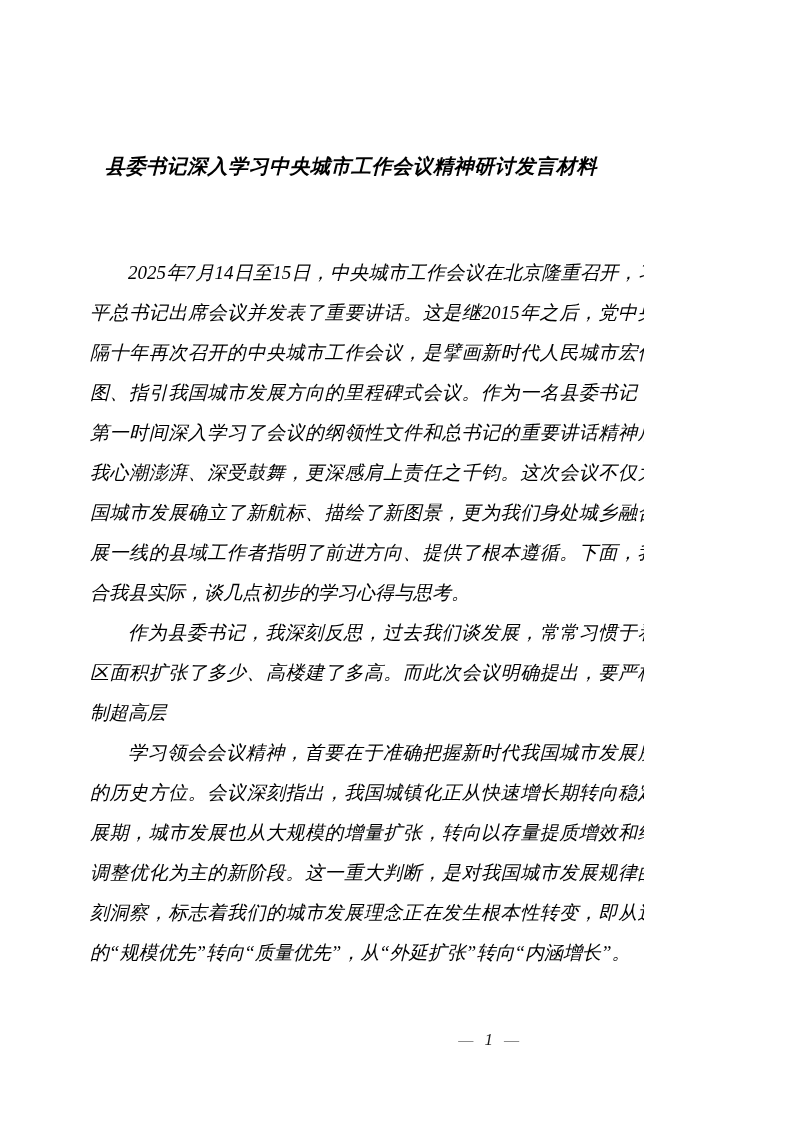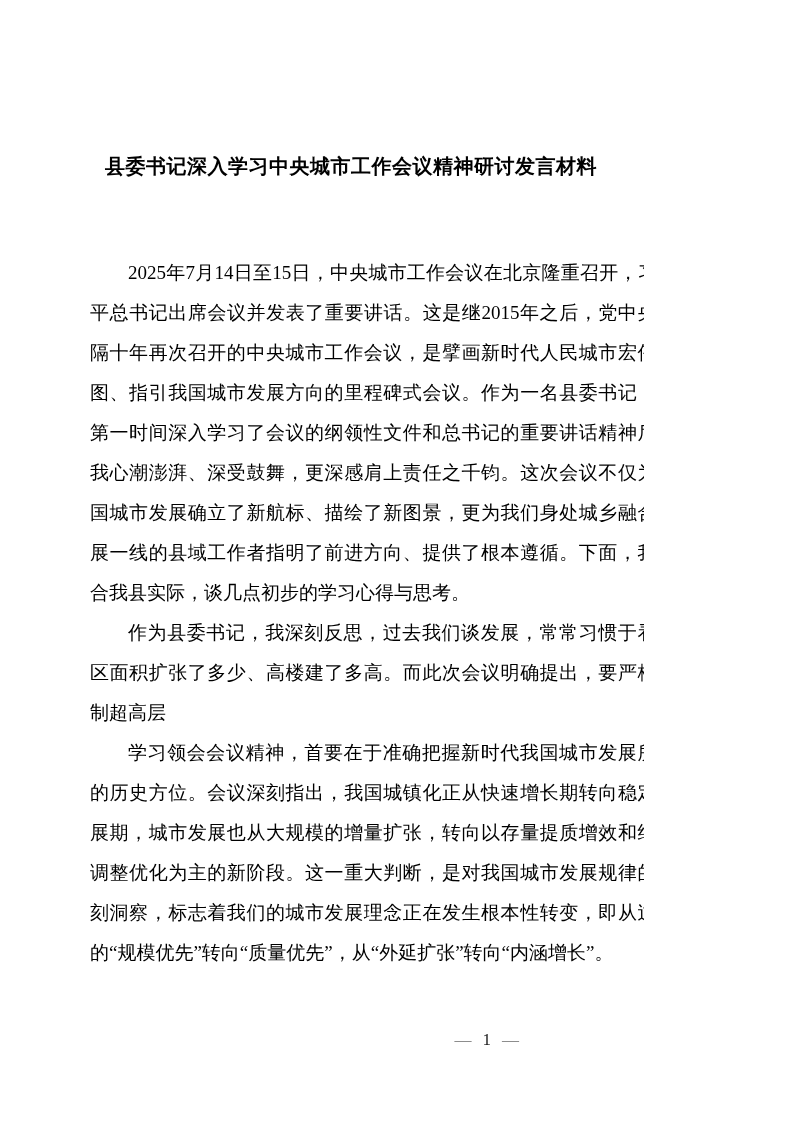--- a/index.html
+++ b/index.html
@@ -8,20 +8,21 @@
     background: #ffffff;
   }
   .page {
     position: relative;
     width: 644px;
     height: 1122px;
     background: #ffffff;
     overflow: hidden;
     color: #000000;
     font-family: "Liberation Serif", "DejaVu Serif", serif;
+    font-style: italic;
   }
   .doc-title {
     position: absolute;
     left: 105px;
     top: 150px;
     width: 586px;
     margin: 0;
     font-family: "Liberation Sans", "DejaVu Sans", sans-serif;
     font-weight: bold;
     font-size: 20px;

